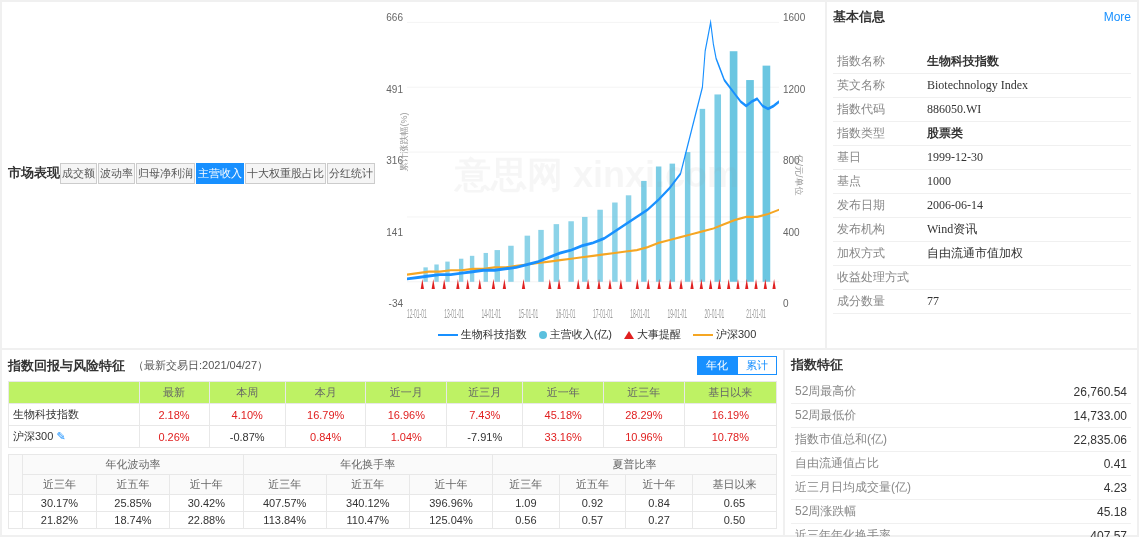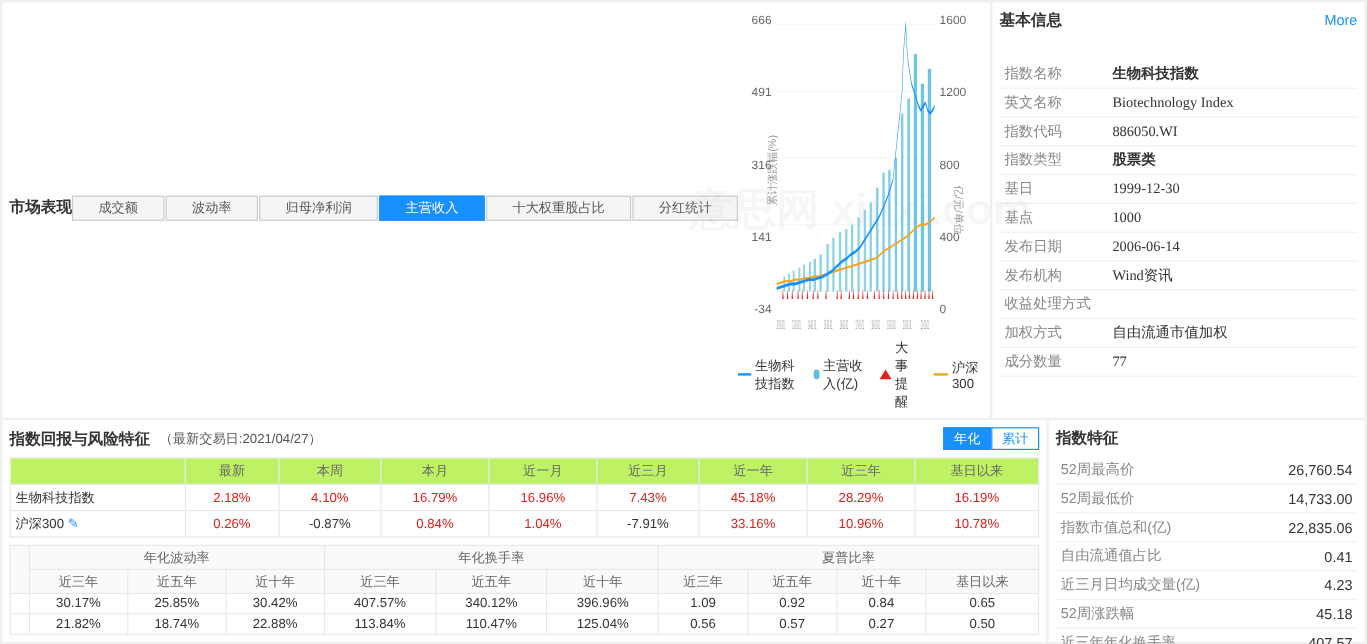--- a/index.html
+++ b/index.html
@@ -8,21 +8,21 @@
     .container { width: 1139px; height: 537px; display: flex; flex-direction: column; background: #f0f0f0; gap: 2px; padding: 2px; }
     
     .top-row { display: flex; gap: 2px; flex: 1; min-height: 0; }
     .bottom-row { display: flex; gap: 2px; height: 185px; }
     
     
     .market-panel { background: #fff; padding: 6px; flex: 1; display: flex; flex-direction: row; }
     .market-panel-header { display: flex; align-items: center; justify-content: space-between; margin-bottom: 4px; }
     .panel-title { font-size: 13px; font-weight: bold; color: #333; }
     .tab-group { display: flex; gap: 1px; }
-    .tab-btn { padding: 2px 21px; font-size: 11px; border: 1px solid #ccc; background: #f5f5f5; cursor: pointer; color: #555; }
+    .tab-btn { padding: 2px 1px; font-size: 11px; border: 1px solid #ccc; background: #f5f5f5; cursor: pointer; color: #555; }
     .tab-btn.active { background: #1890ff; color: #fff; border-color: #1890ff; }
     
     
     .info-panel { background: #fff; padding: 6px; width: 310px; display: flex; flex-direction: column; }
     .info-panel-header { display: flex; justify-content: space-between; align-items: center; margin-bottom: 24px; }
     .more-link { color: #1890ff; font-size: 12px; cursor: pointer; }
     
     .info-table { width: 100%; border-collapse: collapse; font-size: 12px; }
     .info-table tr { border-bottom: 1px solid #f0f0f0; }
     .info-table td { padding: 3px 4px; vertical-align: middle; font-family: Liberation Serif, serif; }
@@ -48,21 +48,21 @@
     .red { color: #e02020; }
     .blue-link { color: #1890ff; }
     
     .risk-section { margin-top: 4px; }
     .risk-table { width: 100%; border-collapse: collapse; font-size: 11px; }
     .risk-table th { background: #fafafa; padding: 2px 4px; text-align: center; color: #666; font-weight: normal; border: 1px solid #e8e8e8; }
     .risk-table td { padding: 2px 4px; text-align: center; border: 1px solid #e8e8e8; color: #333; }
     .risk-table td:first-child { text-align: left; }
     
     
-    .features-panel { background: #fff; padding: 6px; width: 263px; display: flex; flex-direction: column; }
+    .features-panel { background: #fff; padding: 6px; width: 352px; display: flex; flex-direction: column; }
     .features-title { font-size: 13px; font-weight: bold; margin-bottom: 6px; }
     .features-table { width: 100%; border-collapse: collapse; font-size: 12px; }
     .features-table tr { border-bottom: 1px solid #f0f0f0; }
     .features-table td { padding: 3px 4px; }
     .features-table td:first-child { color: #888; width: 140px; }
     .features-table td:last-child { color: #333; text-align: right; }
     
     
     .chart-svg { width: 100%; height: 100%; }
     
@@ -284,26 +284,26 @@
         </tr>
         <tr>
           <td>发布日期</td>
           <td>2006-06-14</td>
         </tr>
         <tr>
           <td>发布机构</td>
           <td>Wind资讯</td>
         </tr>
         <tr>
+          <td>加权方式</td>
+          <td>自由流通市值加权</td>
+        </tr>
+        <tr>
           <td>收益处理方式</td>
           <td></td>
-        </tr>
-        <tr>
-          <td>加权方式</td>
-          <td>自由流通市值加权</td>
         </tr>
         <tr>
           <td>成分数量</td>
           <td>77</td>
         </tr>
       </tbody>
         </table>
     </div>
   </div>
 

